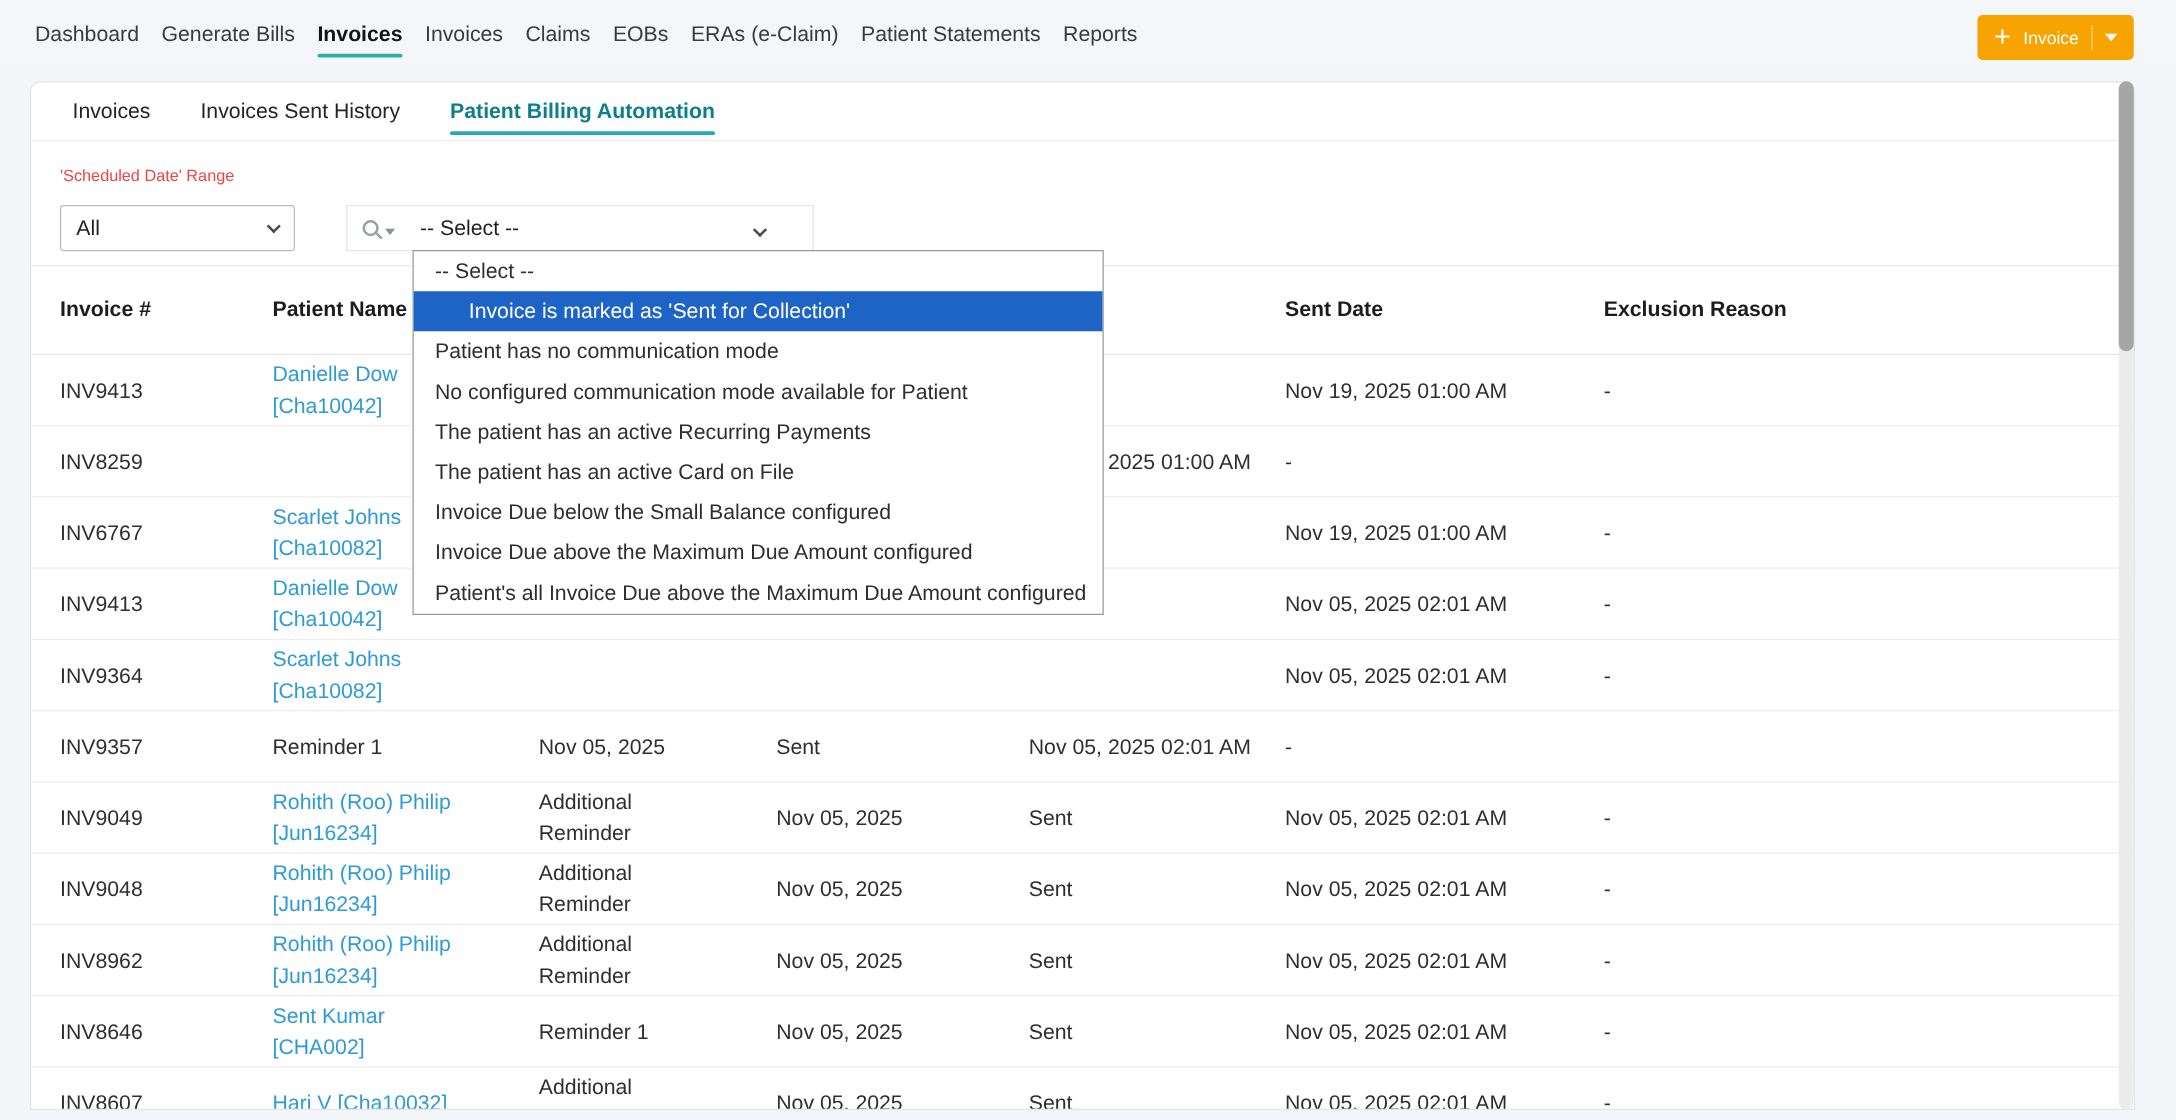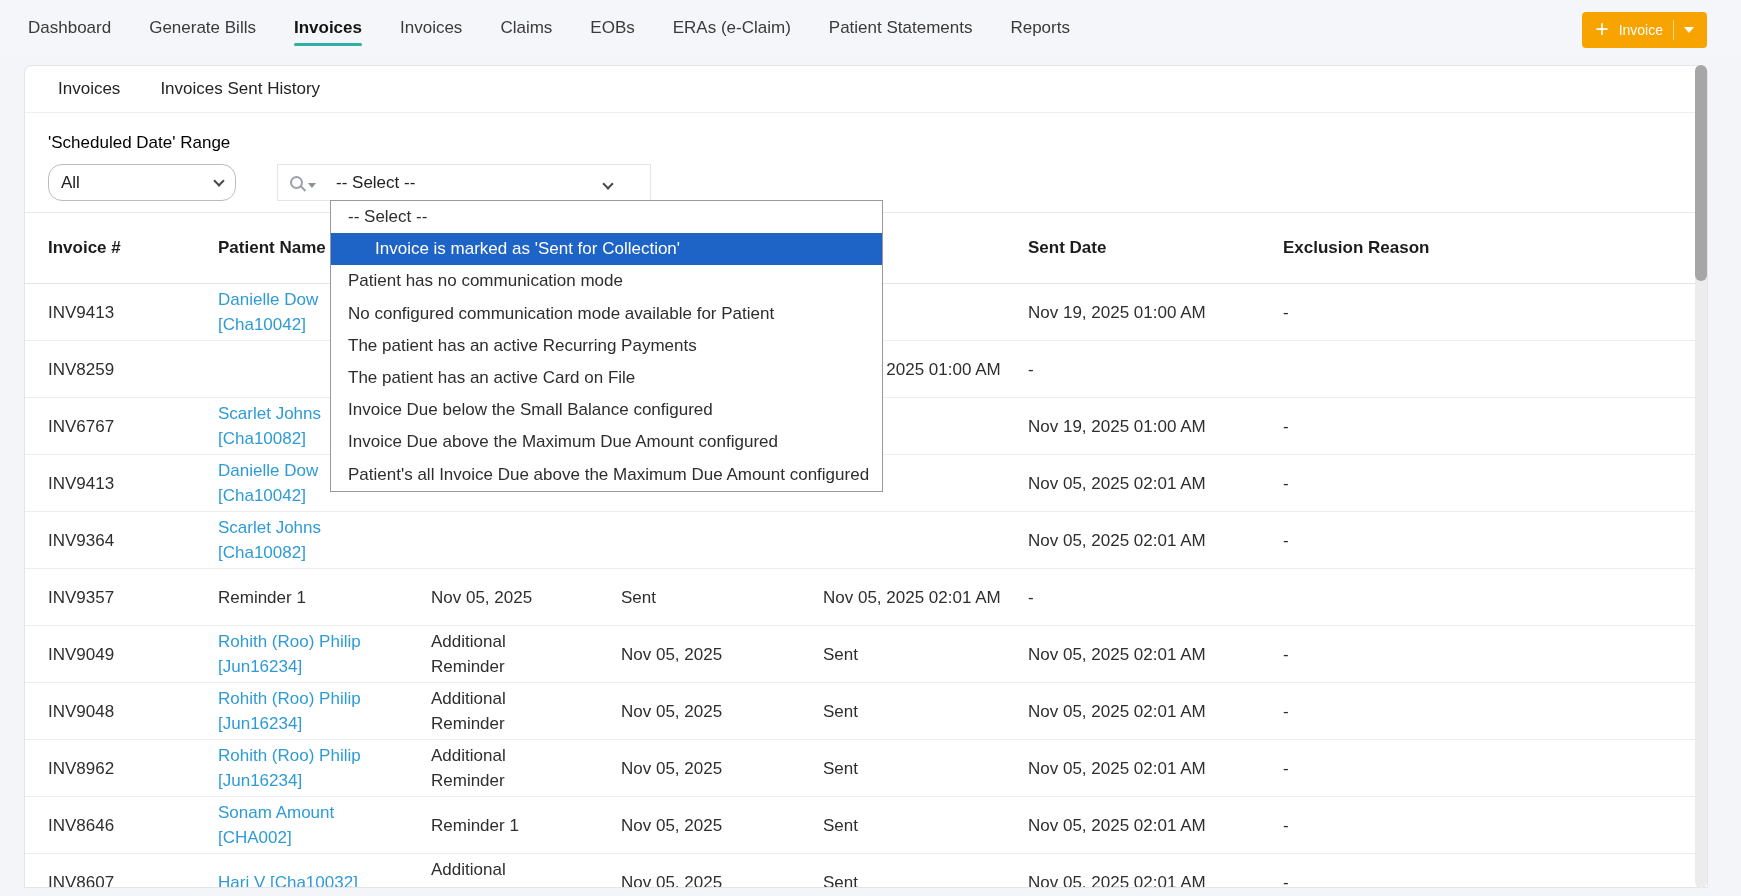--- a/index.html
+++ b/index.html
@@ -5,21 +5,21 @@
   * { margin:0; padding:0; box-sizing:border-box; }
   html,body { width:1741px; height:896px; }
   body {
     position:relative; overflow:hidden;
     background:#f3f5f8;
     font-family:"Liberation Sans", sans-serif;
     color:#2e2e2e;
   }
   
   .topbar { position:absolute; left:0; top:0; width:1741px; height:55px;
-    background:#f5f6f9; display:flex; align-items:center; padding-left:28px; gap:38px; }
+    background:#f5f6f9; display:flex; align-items:center; padding-left:28px; gap:18px; }
   .nav-item { font-size:17px; color:#3a3a3a; position:relative; cursor:pointer; white-space:nowrap; }
   .nav-item.active { font-weight:700; color:#141414; }
   .nav-item.active::after { content:""; position:absolute; left:0; right:0; bottom:-8px;
     height:3px; background:var(--nav-underline); border-radius:2px; }
   .btn-invoice { position:absolute; top:12px; right:34px; height:36px;
     background:var(--accent-orange); border-radius:4px; display:flex; align-items:center;
     gap:10px; padding:0 13px; color:#fff; cursor:pointer; border:none; }
   .btn-invoice .plus { font-size:23px; font-weight:400; line-height:30px; margin-top:-3px; }
   .btn-invoice .lbl { font-size:14px; }
   .btn-invoice .vdiv { width:1px; height:20px; background:rgba(255,255,255,.55); }
@@ -29,26 +29,26 @@
   .card { position:absolute; left:24px; top:65px; width:1684px; height:823px;
     background:#fff; border:1px solid #e2e5e9; border-radius:8px 8px 0 0; overflow:hidden; }
   .tabs { height:47px; display:flex; align-items:stretch; padding-left:33px; gap:40px;
     border-bottom:1px solid #eceef1; }
   .tab { font-size:17px; color:#242424; position:relative; display:flex; align-items:center; cursor:pointer; }
   .tab.active { color:var(--brand-teal); font-weight:700; }
   .tab.active::after { content:""; position:absolute; left:0; right:0; bottom:4px; height:3px;
     background:var(--tab-underline); border-radius:2px; }
   
   .filters { position:relative; height:99px; }
-  .flabel { position:absolute; top:20px; font-size:17px; color:#000000; }
+  .flabel { position:absolute; top:20px; font-size:13px; color:#ef4444; }
   .flabel.l1 { left:23px; }
   .flabel.l2 { left:252px;margin-top:32px; }
   .sel { position:absolute; top:51px; height:37px; background:#fff; display:flex;
     align-items:center; font-size:17px; color:#222; cursor:pointer; }
-  .sel-all { left:23px; width:188px; border:1px solid #b9bdc2; border-radius:14px; padding:0 12px; }
+  .sel-all { left:23px; width:188px; border:1px solid #b9bdc2; border-radius:3px; padding:0 12px; }
   .combo { left:252px; width:374px; border:1px solid #e3e5e8; }
   .chev { width:8px; height:8px; border-right:2px solid #4a4a4a; border-bottom:2px solid #4a4a4a;
     transform:rotate(45deg); margin-left:auto; margin-top:-4px; flex:none; }
   .combo .chev { position:absolute; right:38px; top:15px; margin:0; }
   .mag { position:relative; width:13px; height:13px; border:2px solid #9aa1a8;
     border-radius:50%; margin-left:12px; flex:none; }
   .mag::after { content:""; position:absolute; width:2px; height:7px; background:#9aa1a8;
     right:-3px; bottom:-5px; transform:rotate(-45deg); }
   .mini-caret { width:0; height:0; border-left:4px solid transparent; border-right:4px solid transparent;
     border-top:5px solid #8a9097; margin-left:5px; margin-top:6px; flex:none; }
@@ -93,20 +93,21 @@
   <span class="plus">+</span>
   <span class="lbl">Invoice</span>
   <span class="vdiv"></span>
   <span class="caret-down-solid"></span>
 </button>
 
 <div class="card">
   <div class="tabs">
       <span class="tab">Invoices</span>
       <span class="tab">Invoices Sent History</span>
+      <span class="tab active">Patient Billing Automation</span>
     </div>
 
   <div class="filters">
     <div class="flabel l1">'Scheduled Date' Range</div>
     <div class="flabel l2">Search Options</div>
 
     <div class="sel sel-all">
       <span>All</span>
       <span class="chev"></span>
     </div>
@@ -214,21 +215,21 @@
 [Jun16234]</a>
           <span class="cell">Additional
 Reminder</span>
           <span class="cell">Nov 05, 2025</span>
           <span class="cell">Sent</span>
           <span class="cell">Nov 05, 2025 02:01 AM</span>
           <span class="cell">-</span>
         </div>
         <div class="trow">
           <span class="cell">INV8646</span>
-          <a class="cell patient">Sonam Amount
+          <a class="cell patient">Sent Kumar
 [CHA002]</a>
           <span class="cell">Reminder 1</span>
           <span class="cell">Nov 05, 2025</span>
           <span class="cell">Sent</span>
           <span class="cell">Nov 05, 2025 02:01 AM</span>
           <span class="cell">-</span>
         </div>
         <div class="trow">
           <span class="cell">INV8607</span>
           <a class="cell patient">Hari V [Cha10032]</a>

